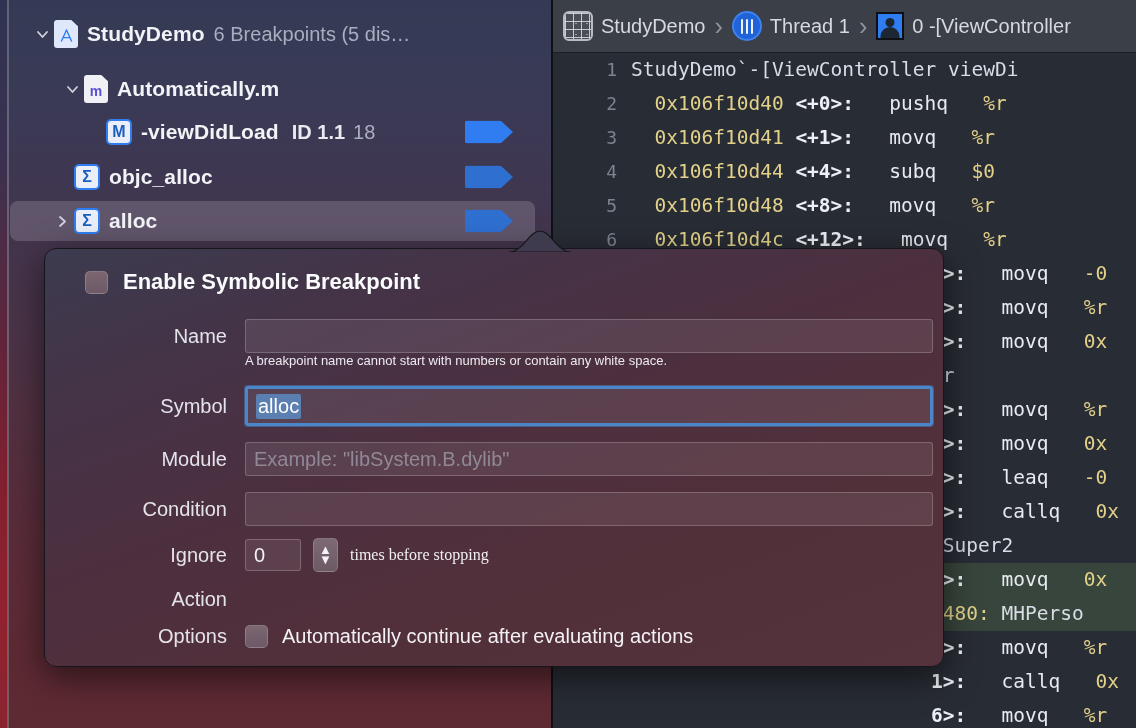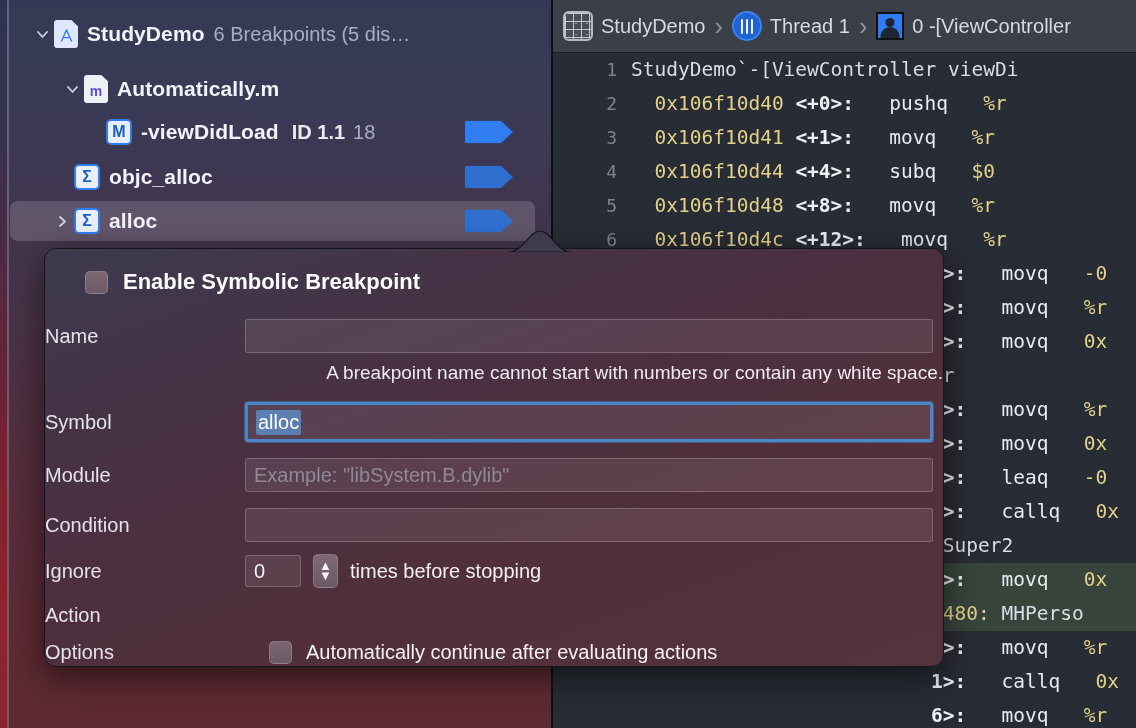--- a/index.html
+++ b/index.html
@@ -193,21 +193,21 @@
   .cbox {
     width: 23px; height: 23px; border-radius: 5px;
     background: linear-gradient(180deg,#7b6671,#6d5a66);
     border: 1px solid rgba(255,255,255,.18);
     flex: 0 0 auto;
   }
   .pop-title { color: #fafbfd; font-size: 22px; font-weight: 700; }
 
   .frow { display: flex; align-items: center; margin-top: 14px; }
   .flabel {
-    width: 200px; flex: 0 0 200px; text-align: left; padding-right: 18px;
+    width: 200px; flex: 0 0 200px; text-align: right; padding-right: 18px;
     color: #e5e3ea; font-size: 20px;
   }
   .fctl { flex: 1 1 auto; padding-right: 0; }
   .tfield {
     height: 34px; width: 688px;
     background: rgba(255,255,255,.085);
     border: 1px solid rgba(255,255,255,.20);
     border-radius: 3px;
     display: flex; align-items: center; padding: 0 8px;
     color: #f2f3f7; font-size: 20px;
@@ -215,40 +215,40 @@
   .tfield.focused {
     border: 3px solid #4a86c8;
     box-shadow: 0 0 0 1px rgba(74,134,200,.5);
     height: 40px;
   }
   .tfield .sel {
     background: #5b7fb0; color: #ffffff; padding: 1px 2px; border-radius: 2px;
   }
   .tfield .ph { color: #918896; }
   .fhint {
-    margin-top: 9px; color: #edeaf0; font-size: 19px; padding-left: 0; text-align: right;
+    color: #edeaf0; font-size: 13px; padding-left: 0;
   }
   .stepper-row { display: flex; align-items: center; gap: 12px; }
   .numfield {
     width: 56px; height: 32px;
     background: rgba(255,255,255,.085);
     border: 1px solid rgba(255,255,255,.20);
     border-radius: 3px;
     color: #f3f2f6; font-size: 20px;
     display: flex; align-items: center; padding-left: 8px;
   }
   .stepper {
     width: 25px; height: 34px; border-radius: 5px;
     background: linear-gradient(180deg,#7e6a75,#6c5a65);
     border: 1px solid rgba(255,255,255,.16);
     display: flex; flex-direction: column; align-items: center; justify-content: center;
     color: #f5f3f7; line-height: .8; font-size: 13px;
   }
   .stepper span { display:block; }
-  .times-label { color: #f1eff4; font-size: 20px; }
+  .times-label { color: #f1eff4; font-size: 16px; font-family: Liberation Serif, serif; }
   .pbtn {
     display: inline-flex; align-items: center; justify-content: center;
     height: 34px; padding: 0 26px;
     border: 1px solid rgba(255,255,255,.38);
     border-radius: 8px;
     background: rgba(255,255,255,.045);
     color: #f6f4f8; font-size: 20px; font-weight: 600;
   }
   .optrow { display: flex; align-items: center; gap: 14px; }
   .opt-label { color: #f3f1f5; font-size: 20px; text-align: right; }
@@ -447,21 +447,21 @@
           </div>
           <span class="times-label">times before stopping</span>
         </div>
       </div>
     </div>
 
     <div class="frow" style="margin-top:16px;">
       <div class="flabel">Action</div>
     </div>
 
-    <div class="frow" style="margin-top:14px;gap:24px;">
+    <div class="frow" style="margin-top:14px;">
       <div class="flabel">Options</div>
       <div class="fctl">
         <div class="optrow">
           <div class="cbox"></div>
           <span class="opt-label">Automatically continue after evaluating actions</span>
         </div>
       </div>
     </div>
   </div>
 

